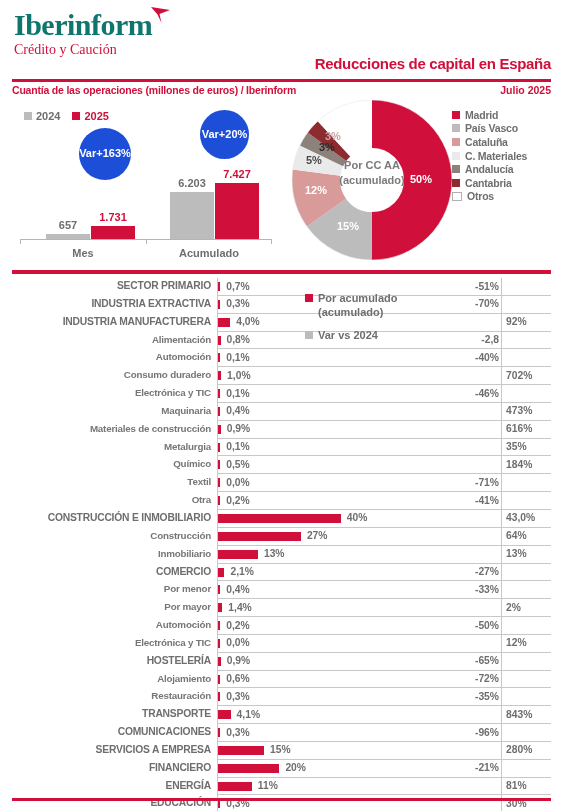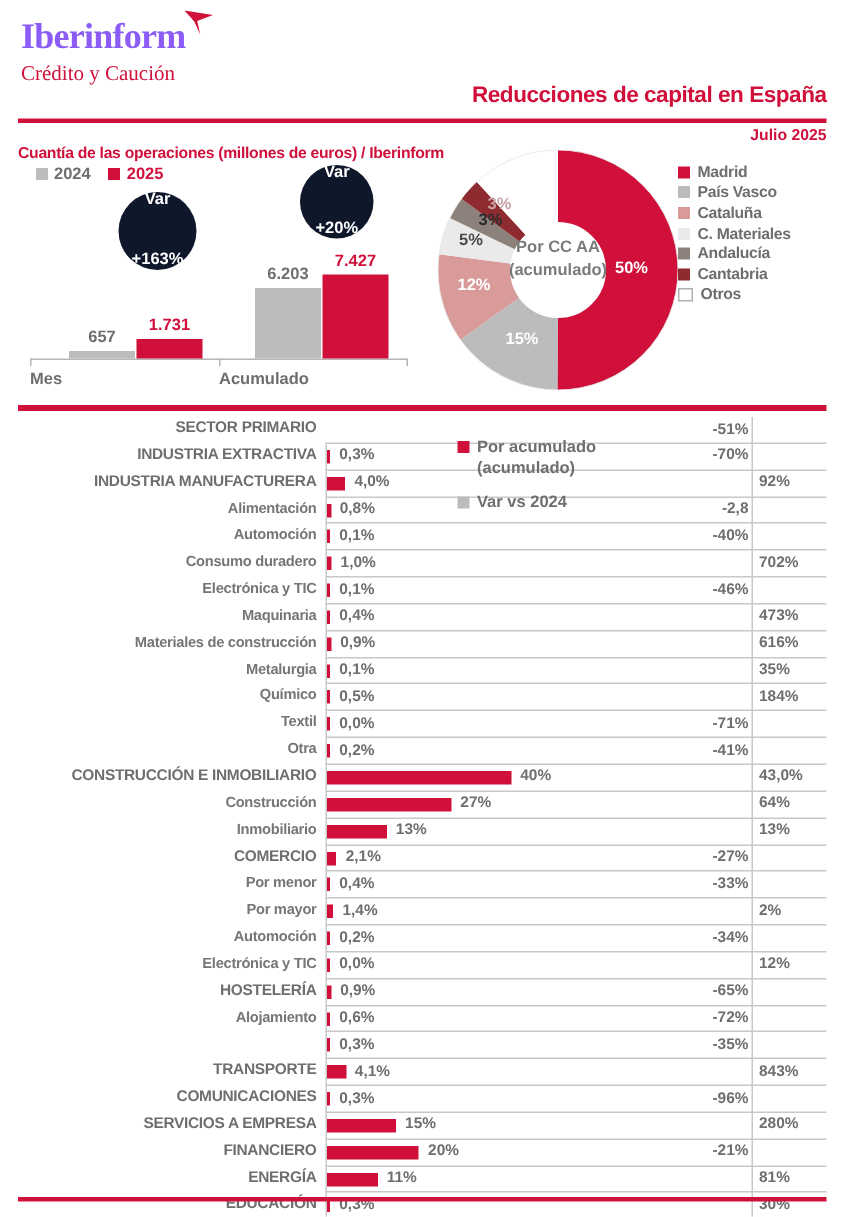--- a/index.html
+++ b/index.html
@@ -8,22 +8,22 @@
     background:#ffffff;
     font-family:"Liberation Sans",sans-serif;
     overflow:hidden;
     position:relative;
   }
   
   #header{position:absolute;left:0;top:0;width:563px;height:78px;}
   #logo-wrap{position:absolute;left:14px;top:10px;}
   #logo-main{
     font-family:"Liberation Serif",serif;
-    font-weight:bold;font-size:24px;line-height:30px;
-    color:#8b5cf6;letter-spacing:-0.5px;
+    font-weight:bold;font-size:30px;line-height:30px;
+    color:#0f766e;letter-spacing:-0.5px;
     position:relative;display:inline-block;
   }
   #logo-tick{
     position:absolute;right:-20px;top:-4px;width:22px;height:18px;
   }
   #logo-sub{
     font-family:"Liberation Serif",serif;
     font-size:14px;color:#D0103A;margin-top:2px;letter-spacing:0px;
   }
   #main-title{
@@ -32,45 +32,44 @@
     font-weight:bold;font-size:15px;color:#D0103A;
     letter-spacing:-0.3px;
   }
   #band{
     position:absolute;left:12px;top:79px;width:539px;height:3px;background:#D0103A;
   }
   #band-row{position:absolute;left:12px;top:84px;width:539px;height:16px;}
   #band-left{
     position:absolute;left:0;top:0;font-weight:bold;font-size:10.5px;color:#D0103A;
     letter-spacing:-0.2px;
-    margin-top:12px;
   }
   #band-right{
     position:absolute;right:0;top:0;font-weight:bold;font-size:10.5px;color:#D0103A;
   }
   
   #colchart{position:absolute;left:12px;top:104px;width:268px;height:160px;}
   .legend-top{position:absolute;left:12px;top:6px;display:flex;gap:12px;align-items:center;}
   .lg-item{display:flex;align-items:center;gap:4px;}
   .lg-sw{width:8px;height:8px;display:inline-block;}
   .lg-tx{font-weight:bold;font-size:11px;color:#6E6E6E;}
   .lg-tx.red{color:#D0103A;}
   .axis-line{position:absolute;left:8px;top:135px;width:252px;height:1px;background:#B5B5B5;}
   .axis-tick{position:absolute;width:1px;height:5px;background:#B5B5B5;top:135px;}
   .grp-label{
     position:absolute;top:143px;font-weight:bold;font-size:11px;color:#6E6E6E;
-    text-align:left;
+    text-align:center;
   }
   .col-bar{position:absolute;bottom:0;}
   .col-val{
     position:absolute;font-weight:bold;font-size:11px;white-space:nowrap;text-align:center;
   }
   .bubble{
-    position:absolute;border-radius:50%;background:#0f172a;
-    display:flex;flex-direction:column;align-items:center;justify-content:space-between;
+    position:absolute;border-radius:50%;background:#1d4ed8;
+    display:flex;flex-direction:row;align-items:center;justify-content:center;
     color:#ffffff;font-weight:bold;
   }
   .bubble span{display:block;line-height:1.05;}
   
   #donut{position:absolute;left:292px;top:100px;width:160px;height:160px;}
   #donut svg{position:absolute;left:0;top:0;}
   #donut-center{
     position:absolute;left:44px;top:58px;width:72px;text-align:center;
     font-weight:bold;font-size:11px;color:#7A7A7A;line-height:1.35;
   }
@@ -232,20 +231,25 @@
     <span class="dl-sw" style="background:#FFFFFF;border:1px solid #B0B0B0;width:7px;height:7px;"></span>
     <span class="dl-tx">Otros</span>
   </div>
 </div>
 
 <div id="sep"></div>
 
 <div id="table">
     <div class="trow">
       <div class="tlabel major">SECTOR PRIMARIO</div>
+      <div class="barzone">
+        <div class="bz-axis"></div>
+        <div class="bar" style="width: 2.2px;"></div>
+        <div class="barval" style="left: 9.2px;">0,7%</div>
+      </div>
       <div class="varzone">
         <div class="vz-axis"></div>
         <div class="vneg">-51%</div>
       </div>
       <div class="rule"></div>
     </div>
     <div class="trow">
       <div class="tlabel major">INDUSTRIA EXTRACTIVA</div>
       <div class="barzone">
         <div class="bz-axis"></div>
@@ -481,21 +485,21 @@
     </div>
     <div class="trow">
       <div class="tlabel">Automoción</div>
       <div class="barzone">
         <div class="bz-axis"></div>
         <div class="bar" style="width: 2.2px;"></div>
         <div class="barval" style="left: 9.2px;">0,2%</div>
       </div>
       <div class="varzone">
         <div class="vz-axis"></div>
-        <div class="vneg">-34%</div>
+        <div class="vneg">-50%</div>
       </div>
       <div class="rule"></div>
     </div>
     <div class="trow">
       <div class="tlabel">Electrónica y TIC</div>
       <div class="barzone">
         <div class="bz-axis"></div>
         <div class="bar" style="width: 2.2px;"></div>
         <div class="barval" style="left: 9.2px;">0,0%</div>
       </div>
@@ -525,20 +529,21 @@
         <div class="bar" style="width: 2.2px;"></div>
         <div class="barval" style="left: 9.2px;">0,6%</div>
       </div>
       <div class="varzone">
         <div class="vz-axis"></div>
         <div class="vneg">-72%</div>
       </div>
       <div class="rule"></div>
     </div>
     <div class="trow">
+      <div class="tlabel">Restauración</div>
       <div class="barzone">
         <div class="bz-axis"></div>
         <div class="bar" style="width: 2.2px;"></div>
         <div class="barval" style="left: 9.2px;">0,3%</div>
       </div>
       <div class="varzone">
         <div class="vz-axis"></div>
         <div class="vneg">-35%</div>
       </div>
       <div class="rule"></div>

